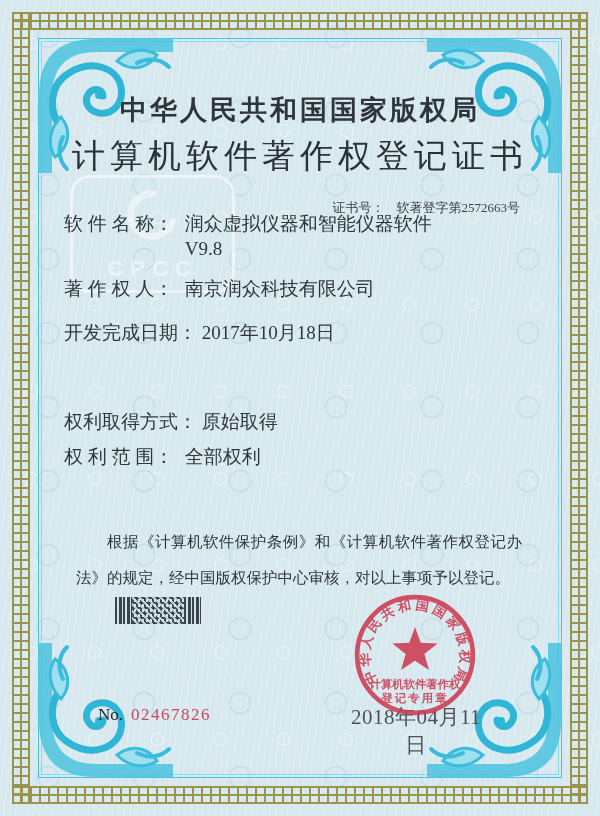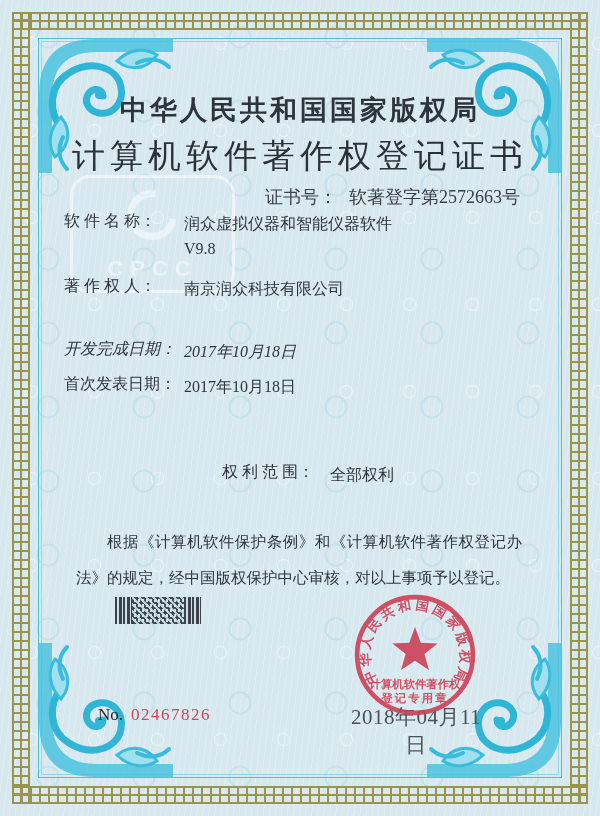--- a/index.html
+++ b/index.html
@@ -41,28 +41,28 @@
   .cpcc-ring{position:absolute;left:54px;top:12px;width:50px;height:50px;border-radius:50%;
     border:7px solid rgba(255,255,255,0.55);border-right-color:transparent;transform:rotate(-35deg);}
   .cpcc-text{position:absolute;left:0;right:0;bottom:8px;text-align:center;
     font-family:"Liberation Sans","DejaVu Sans",sans-serif;font-weight:bold;font-size:22px;
     letter-spacing:7px;color:rgba(255,255,255,0.55);}
   
   .authority{position:absolute;top:92px;left:0;right:0;text-align:center;margin:0;
     font-size:27px;font-weight:bold;letter-spacing:3px;color:#2e343c;z-index:4;}
   .cert-title{position:absolute;top:134px;left:0;right:0;text-align:center;margin:0;
     font-size:33px;font-weight:normal;letter-spacing:5px;color:#2b3139;z-index:4;}
-  .cert-no{position:absolute;top:185px;right:80px;font-size:18px;color:#3a4048;z-index:4;}
+  .cert-no{position:absolute;top:199px;right:80px;font-size:13px;color:#3a4048;z-index:4;}
   .cert-no .gap{display:inline-block;width:12px;}
   
-  .field-row{position:absolute;left:64px;right:60px;font-size:16px;color:#2f353d;z-index:4;}
+  .field-row{position:absolute;left:64px;right:60px;font-size:19px;color:#2f353d;z-index:4;}
   .field-row .label{display:inline-block;min-width:116px;vertical-align:top;}
   .field-row .value{display:inline-block;vertical-align:top;line-height:25px;}
-  .r0{top:211px;} .r1{top:276px;} .r2{top:339px;font-style:italic;} .r3{top:374px;}
-  .r4{top:409px;} .r5{top:462px;text-align:center;} .r6{top:479px;letter-spacing:.5px;}
+  .r0{top:211px;} .r1{top:276px;} .r2{top:320px;} .r3{top:374px;}
+  .r4{top:409px;} .r5{top:444px;} .r6{top:479px;letter-spacing:.5px;}
   
   .statement{position:absolute;left:64px;right:66px;top:512px;margin:12px;z-index:4;
     font-size:15.5px;line-height:36px;text-align:justify;text-indent:2em;color:#2f353d;}
   
   .barcode{position:absolute;left:115px;top:597px;width:86px;height:27px;display:flex;z-index:4;}
   .bc-side{width:20%;background:repeating-linear-gradient(90deg,#3c434b 0 2px,#cfe3ea 2px 4px,#3c434b 4px 7px,#cfe3ea 7px 8px);}
   .bc-mid{flex:1;background:
     repeating-linear-gradient(45deg, transparent 0 3px, rgba(207,227,234,0.85) 3px 5px),
     repeating-linear-gradient(90deg, rgba(60,67,75,0.95) 0 2px, transparent 2px 4px),
     repeating-linear-gradient(0deg, rgba(60,67,75,0.95) 0 2px, transparent 2px 5px),
@@ -133,23 +133,23 @@
     </span>
   </div>
   <div class="field-row r1">
     <span class="label">著 作 权 人：</span>
     <span class="value">南京润众科技有限公司</span>
   </div>
   <div class="field-row r2">
     <span class="label">开发完成日期：</span>
     <span class="value">2017年10月18日</span>
   </div>
-  <div class="field-row r3">
-    <span class="label">首次发表日期：</span>
-    <span class="value">2017年10月18日</span>
+  <div class="field-row r4">
+    <span class="label">权利取得方式：</span>
+    <span class="value">原始取得</span>
   </div>
   <div class="field-row r5">
     <span class="label">权 利 范 围：</span>
     <span class="value">全部权利</span>
   </div>
 
   <p class="statement">根据《计算机软件保护条例》和《计算机软件著作权登记办法》的规定，经中国版权保护中心审核，对以上事项予以登记。</p>
 
   <div class="barcode">
     <div class="bc-side"></div>

